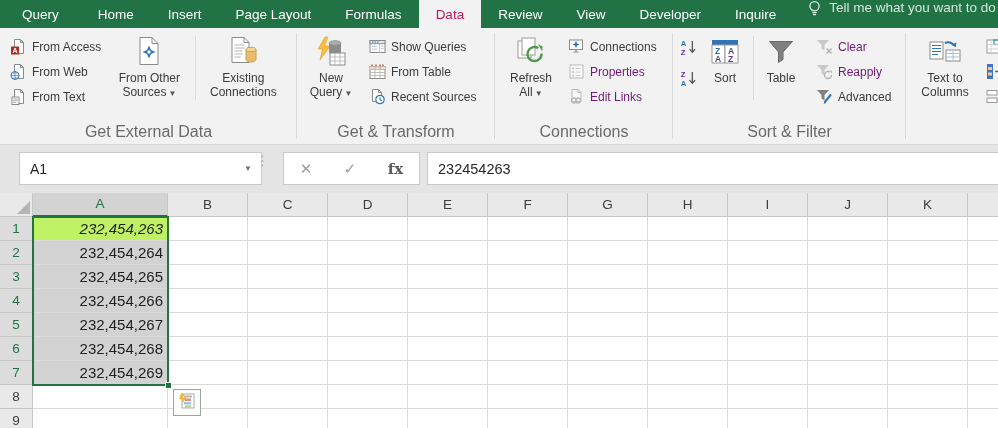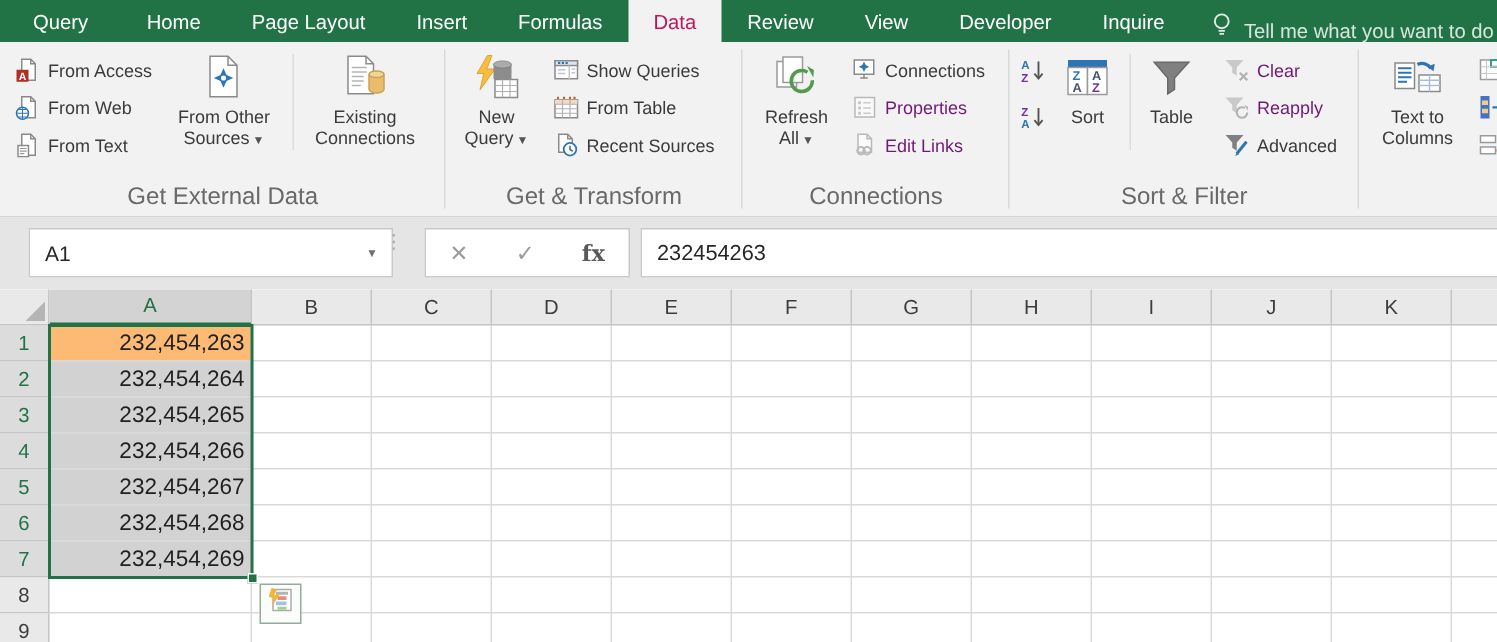--- a/index.html
+++ b/index.html
@@ -7,21 +7,21 @@
     font-family:"Liberation Sans", sans-serif; }
   .app { position:relative; width:998px; height:428px; }
 
   
   .tabbar { height:28px; background:#217346; display:flex; align-items:stretch;
     white-space:nowrap; overflow:hidden; }
   .tab { display:flex; align-items:center; padding:0 17px; color:#fff;
     font-size:13.5px; cursor:default; }
   .tab.file { padding:0 22px; }
   .tab.active { background:#f2f2f2; color:#be185d; }
-  .tellme { display:flex; align-items:flex-end; gap:7px; margin-left:14px;
+  .tellme { display:flex; align-items:flex-start; gap:7px; margin-left:14px;
     color:rgba(255,255,255,.82); font-size:13.5px; }
 
   
   .ribbon { height:117px; background:#f2f2f2; display:flex;
     border-bottom:1px solid #d5d5d5; position:relative; }
   .grp { position:relative; height:100%; flex:none; }
   .grp::after { content:""; position:absolute; right:0; top:5px; bottom:5px;
     width:1px; background:#d9d9d9; }
   .grp:last-child::after { display:none; }
   .grp-label { position:absolute; left:0; right:0; bottom:3px; text-align:center;
@@ -68,40 +68,40 @@
     border-bottom:2px solid #217346; line-height:22px; }
   .rowh { width:33px; background:#e9e9e9; border-right:1px solid #c6c6c6;
     border-bottom:1px solid #c6c6c6; text-align:center; font-size:13.5px;
     color:#3d3d3d; line-height:23px; }
   .rowh.selrow { background:#dcdcdc; color:#217346; }
   .cell { border-right:1px solid #d9d9d9; border-bottom:1px solid #d9d9d9; }
   .w-a { width:135px; } .w { width:80px; } .w-p { width:30px; border-right:none; }
   .num { text-align:right; padding-right:4px; font-size:15px; color:#1f1f1f;
     line-height:23px; }
   .selcell { background:#d2d2d2; }
-  .activecell { background:#fdba74; }
+  .activecell { background:#bef264;font-style:italic; }
   .sel-overlay { position:absolute; left:32px; top:23px; width:137px; height:170px;
     border:2px solid #217346; pointer-events:none; }
   .fill-handle { position:absolute; right:-5px; bottom:-5px; width:7px; height:7px;
     background:#217346; border:1px solid #fff; pointer-events:auto; }
   .qa-btn { position:absolute; left:173px; top:196px; width:28px; height:27px;
     background:#fbfdfb; border:1px solid #92ab9c; display:flex;
     align-items:center; justify-content:center; }
   svg text { font-family:"Liberation Sans", sans-serif; }
 </style>
 </head>
 <body>
 
 <div class="app">
 
   <div class="tabbar">
     <div class="tab file">Query</div>
     <div class="tab">Home</div>
+    <div class="tab">Insert</div>
     <div class="tab">Page Layout</div>
-    <div class="tab">Insert</div>
     <div class="tab">Formulas</div>
     <div class="tab active">Data</div>
     <div class="tab">Review</div>
     <div class="tab">View</div>
     <div class="tab">Developer</div>
     <div class="tab">Inquire</div>
     <div class="tellme">
       <span>
         <svg width="15" height="17" viewBox="0 0 15 17">
             <circle cx="7.5" cy="6.2" r="4.6" fill="none" stroke="#fff" stroke-width="1.3" opacity=".85"></circle>

